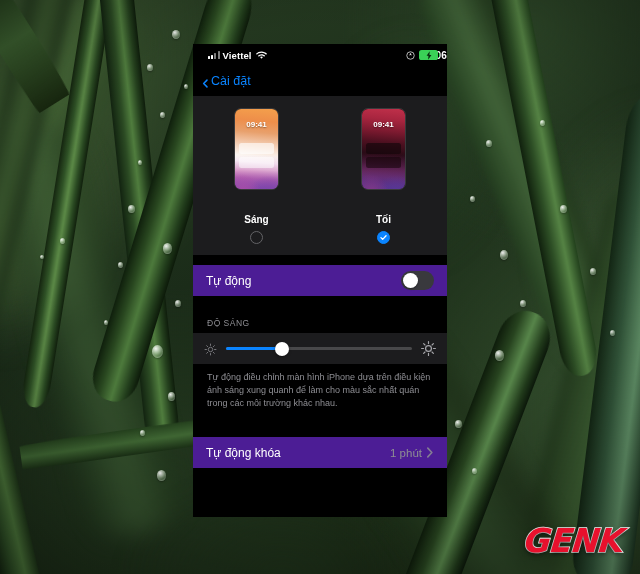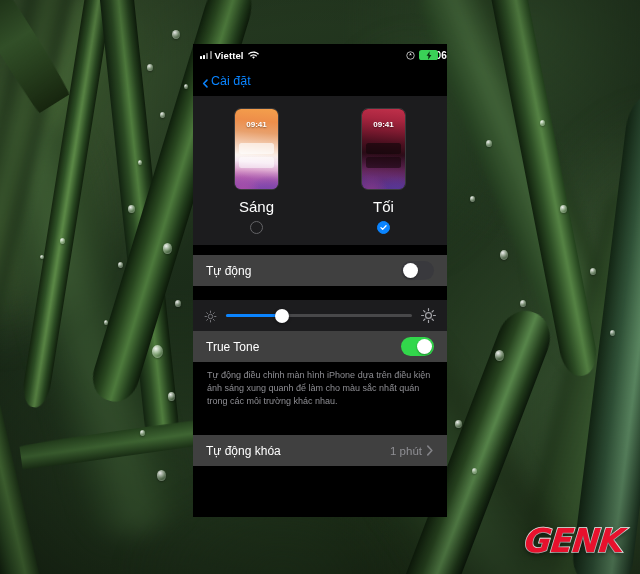--- a/index.html
+++ b/index.html
@@ -55,20 +55,21 @@
     overflow:hidden;
     color:#fff;
     -webkit-font-smoothing:antialiased;
   }
 
   
   .statusbar {
     height:22px; display:flex; align-items:center;
     padding:0 9px 0 7px; font-size:9.5px; font-weight:700;
     position:relative;
+    margin-left:8px;
   }
   .sb-left { display:flex; align-items:center; gap:3px; }
   .bars { display:flex; align-items:flex-end; gap:1.2px; height:8px; }
   .bars i { display:block; width:2px; background:#fff; border-radius:.5px; }
   .bars i:nth-child(1){height:3px;} .bars i:nth-child(2){height:4.5px;}
   .bars i:nth-child(3){height:6px; background:#7d7d7d;} .bars i:nth-child(4){height:8px; background:#7d7d7d;}
   .carrier { letter-spacing:.1px; }
   .wifi { width:11px; height:9px; position:relative; margin-left:1px; }
   .sb-time {
     position:absolute; left:0; right:0; text-align:right;
@@ -97,21 +98,21 @@
     font-size:12.5px; font-weight:700; pointer-events:none;
   }
 
   
   .content { height:calc(100% - 52px); overflow:hidden; }
 
   .sec-header {
     font-size:8.5px; color:#8e8e93; letter-spacing:.5px;
     padding:8px 14px 5px; text-transform:uppercase;
   }
-  .group { background:#404040; }
+  .group { background:#4c1d95; }
   .gap { height:14px; background:#000; }
   .gap.sm { height:10px; }
 
   
   .appearance {
     background:#1c1c1e;
     padding:12px 0 11px;
     display:flex; justify-content:space-around;
   }
   .appearance-option { width:86px; text-align:center; cursor:pointer; }
@@ -151,21 +152,21 @@
   }
   .notif {
     position:absolute; left:4px; right:4px; height:11px; border-radius:2.5px;
   }
   .notif.a { top:34px; }
   .notif.b { top:48px; }
   .light .notif { background:rgba(255,255,255,.62); }
   .light .notif.b { background:rgba(255,255,255,.52); }
   .dark .notif  { background:rgba(20,6,10,.66); }
   .dark .notif.b { background:rgba(20,6,10,.58); }
-  .opt-label { font-size:15px; margin-top:8px; font-weight:400; }
+  .opt-label { font-size:10px; margin-top:24px; font-weight:700; }
   .opt-radio {
     width:13px; height:13px; border-radius:50%;
     margin:6px auto 0; border:1.2px solid #636366;
   }
   .opt-radio.checked {
     background:#0a84ff; border-color:#0a84ff;
     display:flex; align-items:center; justify-content:center;
   }
   .opt-radio.checked svg { width:9px; height:9px; }
 
@@ -365,20 +366,21 @@
         <span class="row-right">
           <span class="switch">
               <span class="knob"></span>
             </span>
         </span>
       </div>
     </div>
 
     <div class="gap"></div>
 
+    <div class="sec-header">ĐỘ SÁNG</div>
 
     <div class="slider-row">
       <span class="sun">
         <svg viewBox="0 0 20 20">
             <circle cx="10" cy="10" r="3.4" fill="none" stroke="#8e8e93" stroke-width="1.5"></circle>
             <g stroke="#8e8e93" stroke-width="1.5" stroke-linecap="round">
               <path d="M10 1.6v2.2M10 16.2v2.2M1.6 10h2.2M16.2 10h2.2M4.1 4.1l1.6 1.6M14.3 14.3l1.6 1.6M15.9 4.1l-1.6 1.6M5.7 14.3l-1.6 1.6"></path>
             </g>
           </svg>
       </span>
@@ -389,30 +391,20 @@
       <span class="sun big">
         <svg viewBox="0 0 20 20">
             <circle cx="10" cy="10" r="3.9" fill="none" stroke="#c7c7cc" stroke-width="1.6"></circle>
             <g stroke="#c7c7cc" stroke-width="1.6" stroke-linecap="round">
               <path d="M10 .8v2.6M10 16.6v2.6M.8 10h2.6M16.6 10h2.6M3.5 3.5l1.8 1.8M14.7 14.7l1.8 1.8M16.5 3.5l-1.8 1.8M5.3 14.7l-1.8 1.8"></path>
             </g>
           </svg>
       </span>
     </div>
 
-    <div class="group">
-      <div class="row">
-        <span class="row-label">True Tone</span>
-        <span class="row-right">
-          <span class="switch on">
-              <span class="knob"></span>
-            </span>
-        </span>
-      </div>
-    </div>
 
     <div class="footnote">Tự động điều chỉnh màn hình iPhone dựa trên điều kiện ánh sáng xung quanh để làm cho màu sắc nhất quán trong các môi trường khác nhau.</div>
 
     <div class="gap"></div>
 
 
     <div class="gap"></div>
 
     <div class="group">
       <div class="row">

